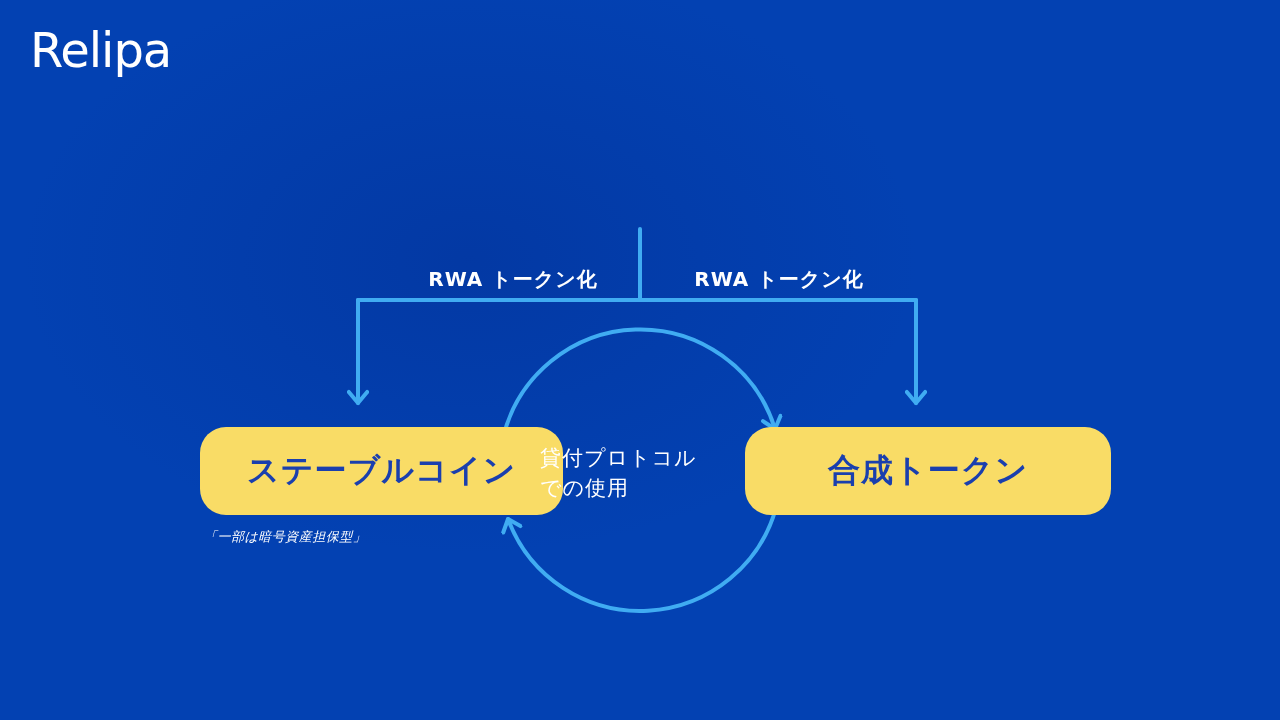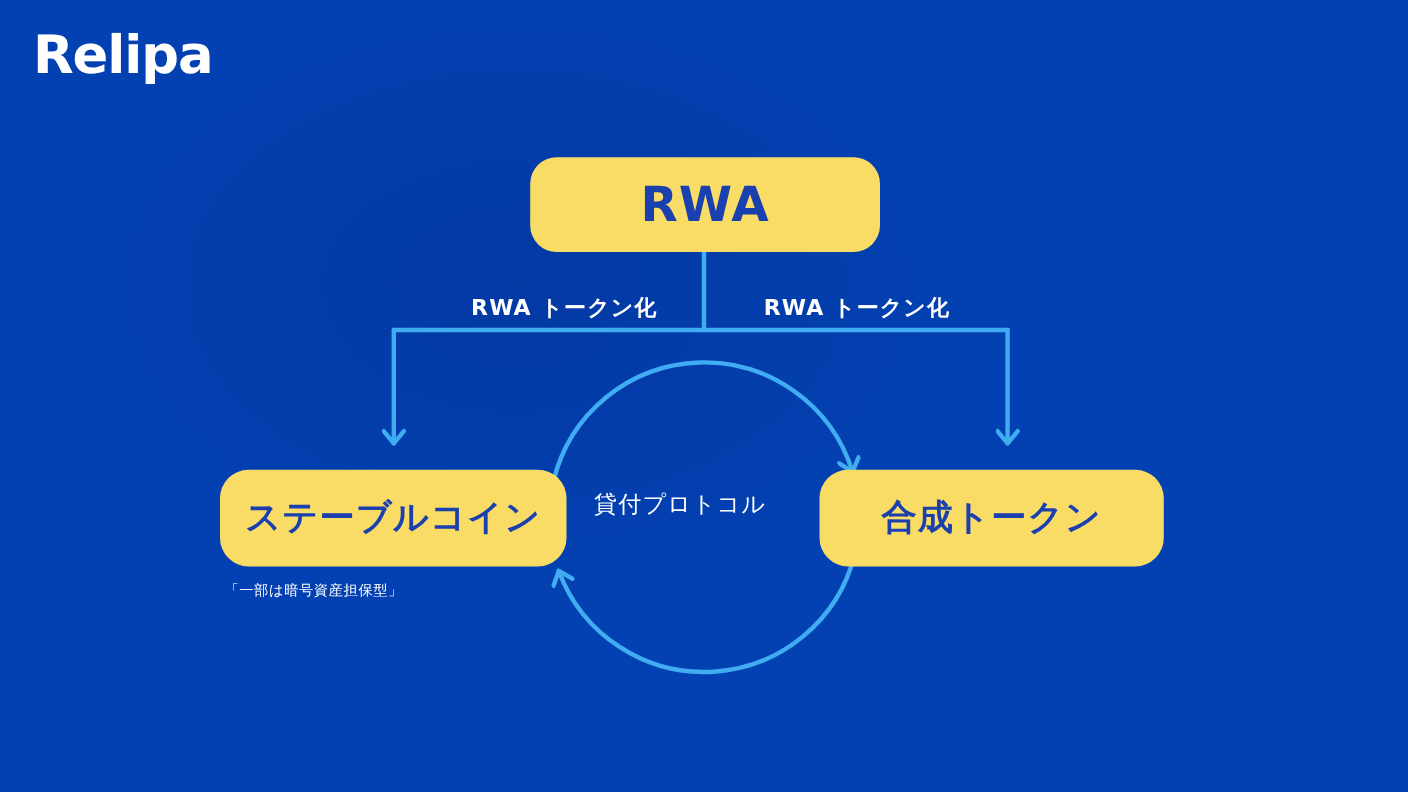--- a/index.html
+++ b/index.html
@@ -13,46 +13,46 @@
   html,body{width:1280px;height:720px;}
   body{font-family:"DejaVu Sans","Liberation Sans",sans-serif;}
   .slide{
     position:relative;width:1280px;height:720px;overflow:hidden;
     background:
       radial-gradient(640px 420px at 470px 260px, rgba(3,50,152,0.55), rgba(3,50,152,0) 70%),
       var(--background);
   }
   .logo{
     position:absolute;left:30px;top:22px;
-    color:var(--text);font-size:48px;font-weight:700;letter-spacing:-1px;
+    color:var(--text);font-size:48px;font-weight:400;letter-spacing:-1px;
     font-style:normal;
   }
   .connector-layer{position:absolute;left:0;top:0;width:1280px;height:720px;}
   .edge{stroke:var(--connector);stroke-width:4;fill:none;stroke-linecap:round;stroke-linejoin:round;}
   .node{
     position:absolute;display:flex;align-items:center;justify-content:center;
     background:var(--node-fill);color:var(--node-text);font-weight:700;
     border-radius:26px;text-align:center;
   }
   .node-rwa{left:482px;top:143px;width:318px;height:86px;font-size:44px;border-radius:24px;letter-spacing:1px;}
-  .node-stablecoin{left:200px;top:427px;width:315px;height:88px;font-size:32px;letter-spacing:1px;align-items:center;}
-  .node-synthetic{left:745px;top:427px;width:313px;height:88px;font-size:32px;letter-spacing:1px;}
+  .node-stablecoin{left:200px;top:427px;width:363px;height:88px;font-size:32px;letter-spacing:1px;align-items:center;}
+  .node-synthetic{left:745px;top:427px;width:366px;height:88px;font-size:32px;letter-spacing:1px;}
   .edge-label{
     position:absolute;top:266px;width:220px;text-align:center;
     color:var(--text);font-size:20px;font-weight:700;letter-spacing:1px;
   }
   .edge-label-left{left:403px;}
   .edge-label-right{left:669px;}
   .cycle-label{
     position:absolute;left:540px;top:443px;width:200px;
     color:var(--text);font-size:21px;line-height:30px;font-weight:400;letter-spacing:1px;
   }
   .node-caption{
     position:absolute;left:204px;top:528px;
-    color:var(--text);font-size:13px;font-weight:400;letter-spacing:0.5px;
+    color:var(--text);font-size:13px;font-weight:400;letter-spacing:0.5px;font-style:italic;
   }
 </style>
 </head>
 <body>
 
 <div class="slide">
 
   <div class="logo">Relipa</div>
 
   <svg class="connector-layer" width="1280" height="720" viewBox="0 0 1280 720" aria-hidden="true">
@@ -62,34 +62,32 @@
       </marker>
     </defs>
     <path class="edge" d="M 640 229 L 640 300"></path>
     <path class="edge" d="M 358 300 L 916 300"></path>
     <path class="edge" d="M 358 300 L 358 403" marker-end="url(#arrowhead)"></path>
     <path class="edge" d="M 916 300 L 916 403" marker-end="url(#arrowhead)"></path>
     <path class="edge" d="M 503 438 A 141 141 0 0 1 775 429" marker-end="url(#arrowhead)"></path>
     <path class="edge" d="M 777 504 A 141 141 0 0 1 508 519" marker-end="url(#arrowhead)"></path>
   </svg>
 
-  <div class="node node-rwa">
-    <span>RWA</span>
-  </div>
 
   <div class="edge-label edge-label-left">RWA トークン化</div>
   <div class="edge-label edge-label-right">RWA トークン化</div>
 
   <div class="node node-stablecoin">
     <span>ステーブルコイン</span>
   </div>
 
   <div class="node node-synthetic">
     <span>合成トークン</span>
   </div>
 
   <div class="cycle-label">
     <div>貸付プロトコル</div>
+    <div>での使用</div>
   </div>
 
   <div class="node-caption">「一部は暗号資産担保型」</div>
 
 </div>
 
 </body></html>

